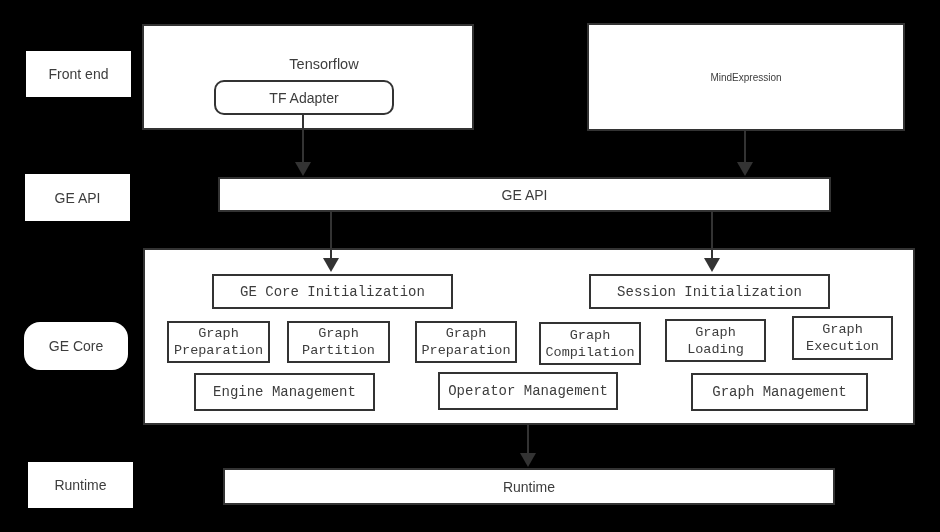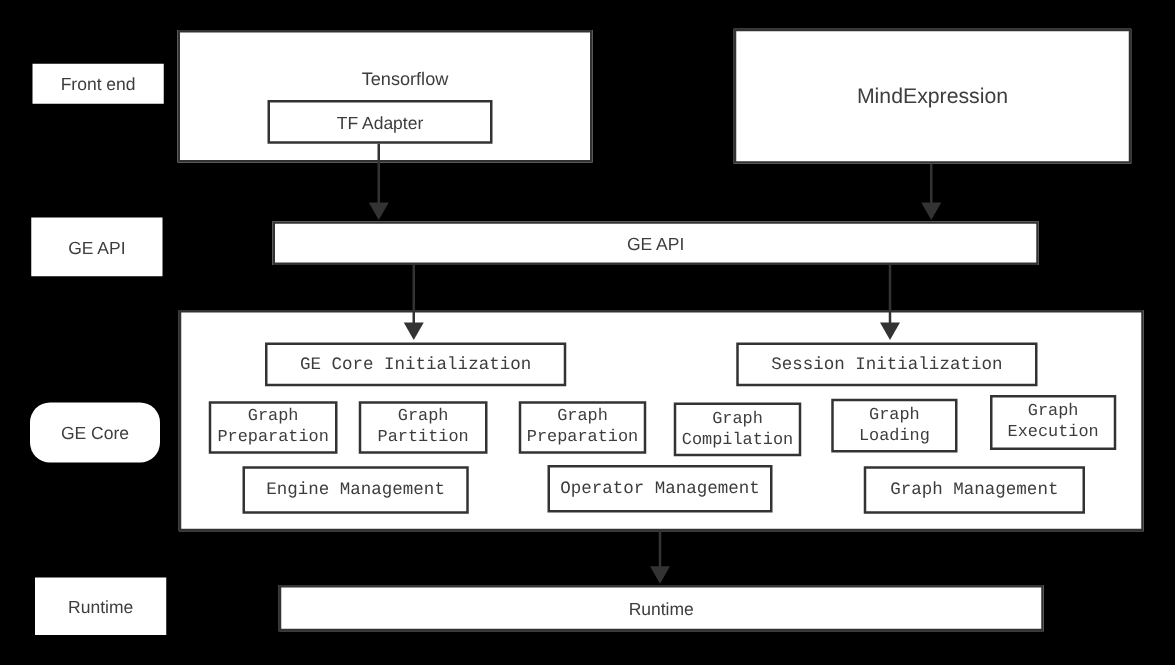--- a/index.html
+++ b/index.html
@@ -35,29 +35,29 @@
   }
   .arrow{position:absolute;width:16px;}
   .arrow .shaft{position:absolute;left:7px;top:0;width:2px;bottom:12px;background:#333333;}
   .arrow .head{
     position:absolute;left:0;bottom:0;width:0;height:0;
     border-left:8px solid transparent;border-right:8px solid transparent;
     border-top:14px solid #333333;
   }
 
   
-  #lbl-front-end{left:26px;top:51px;width:105px;height:32px;}
+  #lbl-front-end{left:26px;top:51px;width:105px;height:46px;}
   #lbl-ge-api{left:25px;top:174px;width:105px;height:47px;}
   #lbl-ge-core{left:24px;top:322px;width:104px;height:48px;border-radius:16px;}
   #lbl-runtime{left:28px;top:462px;width:105px;height:46px;}
 
   
   #tensorflow-box{left:142px;top:24px;width:332px;height:106px;}
-  #tf-adapter-box{left:70px;top:54px;width:180px;height:35px;}
-  #mindexpression-box{left:587px;top:23px;width:318px;height:108px;font-size:17px;}
+  #tf-adapter-box{left:70px;top:54px;width:180px;height:35px;border-radius:10px;}
+  #mindexpression-box{left:587px;top:23px;width:318px;height:108px;font-size:10px;}
 
   
   #ge-api-bar{left:218px;top:177px;width:613px;height:35px;}
 
   
   #ge-core-box{left:143px;top:248px;width:772px;height:177px;font-family:Liberation Mono, monospace;}
   #box-ge-core-init{left:67px;top:24px;width:241px;height:35px;}
   #box-session-init{left:444px;top:24px;width:241px;height:35px;}
   #box-graph-preparation{left:22px;top:71px;width:103px;height:42px;}
   #box-graph-partition{left:142px;top:71px;width:103px;height:42px;}

